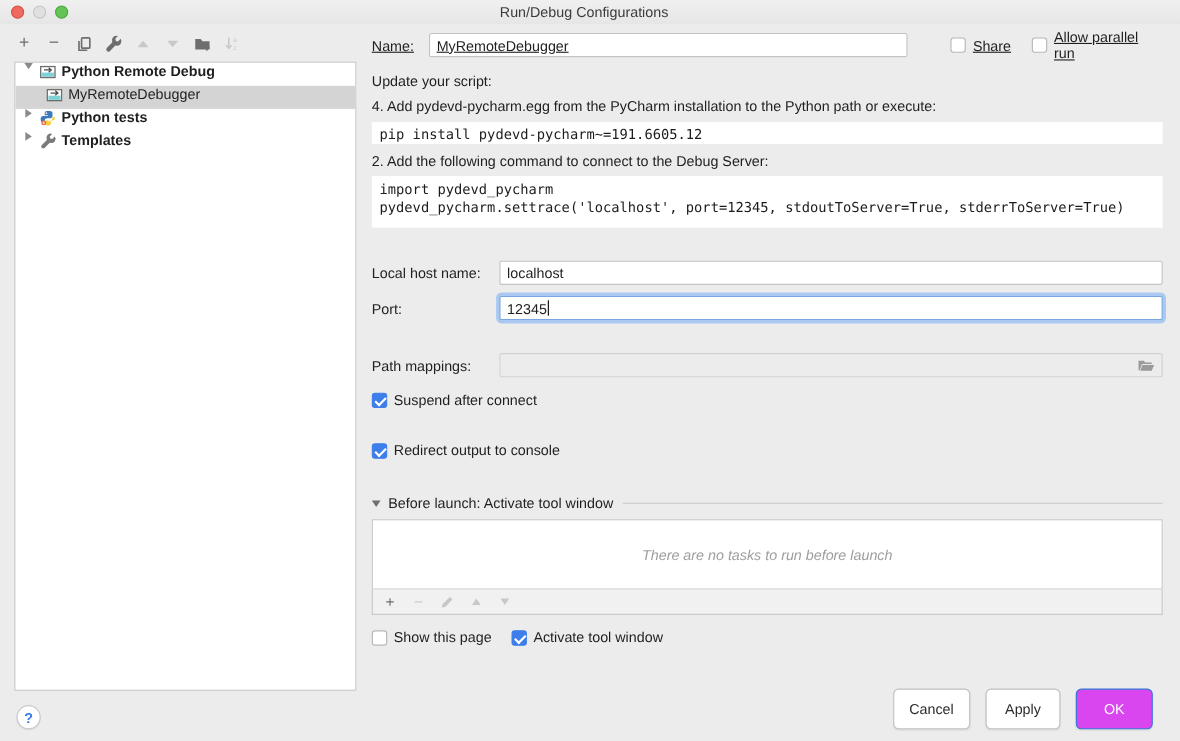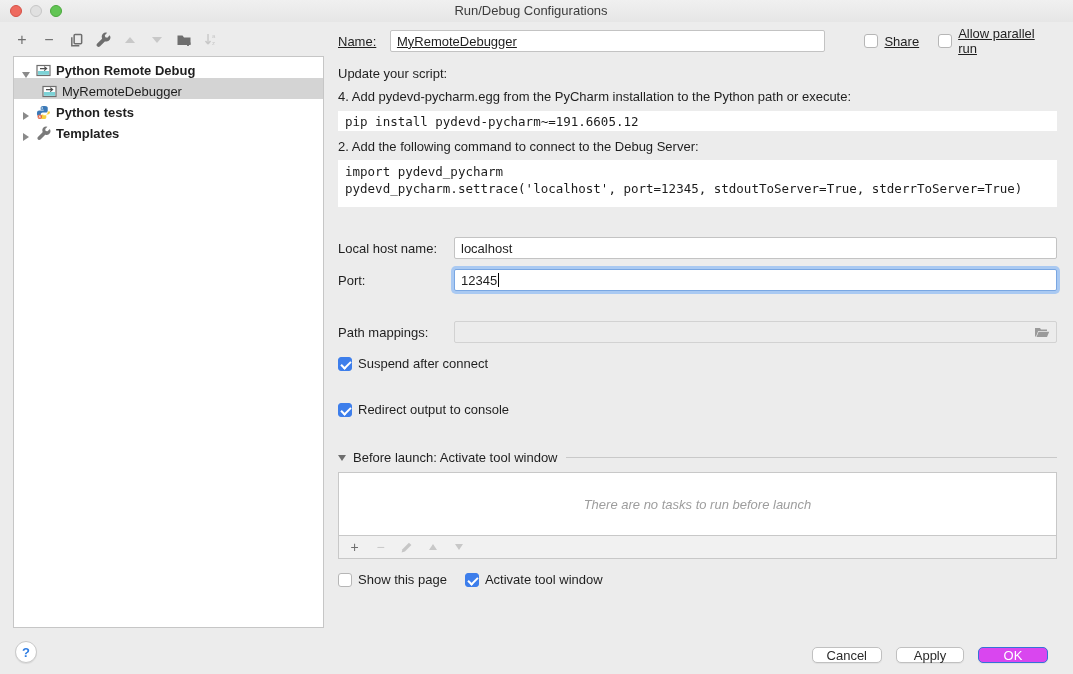--- a/index.html
+++ b/index.html
@@ -21,21 +21,21 @@
   .tree-toolbar { display:flex; align-items:center; gap:11px; padding:9px 0 7px 14px; height:34px; }
   .tb-icon { width:16px; height:16px; display:flex; align-items:center; justify-content:center;
              color:#6e6e6e; font-size:16px; line-height:16px; }
   .tb-icon.disabled { color:#c8c8c8; }
   .tb-icon svg { display:block; }
   .tri-up { width:0; height:0; border-left:5px solid transparent; border-right:5px solid transparent; border-bottom:6px solid #c8c8c8; }
   .tri-down { width:0; height:0; border-left:5px solid transparent; border-right:5px solid transparent; border-top:6px solid #c8c8c8; }
 
   .tree-box { position:absolute; left:13px; top:34px; width:311px; height:572px;
               background:#fff; border:1px solid #c6c6c6; overflow:hidden; }
-  .tree-row { display:flex; align-items:flex-end; height:21px; padding-left:6px; cursor:default; }
+  .tree-row { display:flex; align-items:flex-start; height:21px; padding-left:6px; cursor:default; }
   .tree-row.selected { background:#d4d4d4; }
   .tree-row .chev { width:12px; display:flex; justify-content:center; margin-right:3px; }
   .chev-exp { width:0; height:0; border-left:4px solid transparent; border-right:4px solid transparent; border-top:6px solid #8a8a8a; }
   .chev-col { width:0; height:0; border-top:4px solid transparent; border-bottom:4px solid transparent; border-left:6px solid #8a8a8a; }
   .tree-row .t-icon { width:16px; height:16px; margin-right:5px; display:flex; align-items:center; justify-content:center; }
   .tree-row .lbl { font-weight:bold; }
   .tree-row.child { padding-left:27px; }
   .tree-row.child .lbl { font-weight:normal; }
 
   .help-btn { position:absolute; left:15px; bottom:11px; width:22px; height:22px; border-radius:50%;
@@ -90,21 +90,21 @@
   .bl-empty { color:#9d9d9d; }
   .bl-toolbar { height:23px; background:#f1f1f1; border:1px solid #c8c8c8; border-top:none;
                 display:flex; align-items:center; gap:13px; padding-left:9px; }
   .bl-toolbar .tb-icon { font-size:14px; width:13px; height:13px; }
   .bl-toolbar .tri-up, .bl-toolbar .tri-down { border-left-width:4px; border-right-width:4px; }
   .last-cb-row { margin-top:13px; display:flex; align-items:center; }
   .gap2 { margin-left:18px; display:flex; align-items:center; }
 
   
   .footer-btns { position:absolute; right:25px; bottom:11px; display:flex; gap:14px; }
-  .btn { height:16px; min-width:68px; padding:0 14px; border-radius:5px; background:#fff;
+  .btn { height:37px; min-width:68px; padding:0 14px; border-radius:5px; background:#fff;
          border:1px solid #c0c0c0; font-size:13px; color:#2b2b2b;
          display:flex; align-items:center; justify-content:center; box-shadow:0 1px 1px rgba(0,0,0,.06); }
   .btn.primary { background:#d946ef; border-color:#3572d8; color:#fff; min-width:70px; }
 </style>
 </head>
 <body>
 
 <div class="window">
 
   <div class="titlebar">

